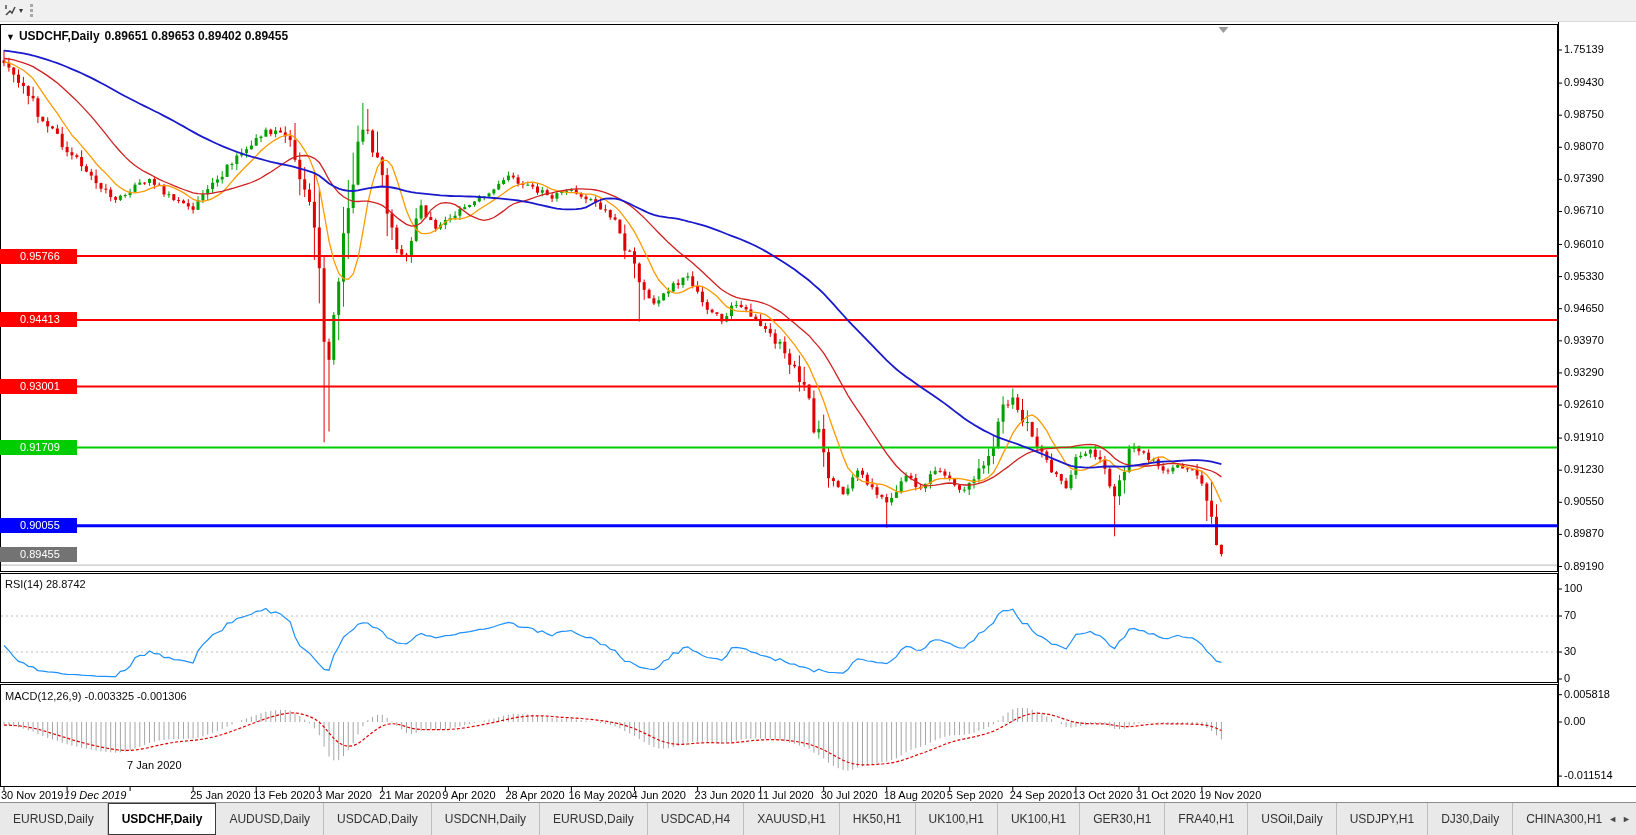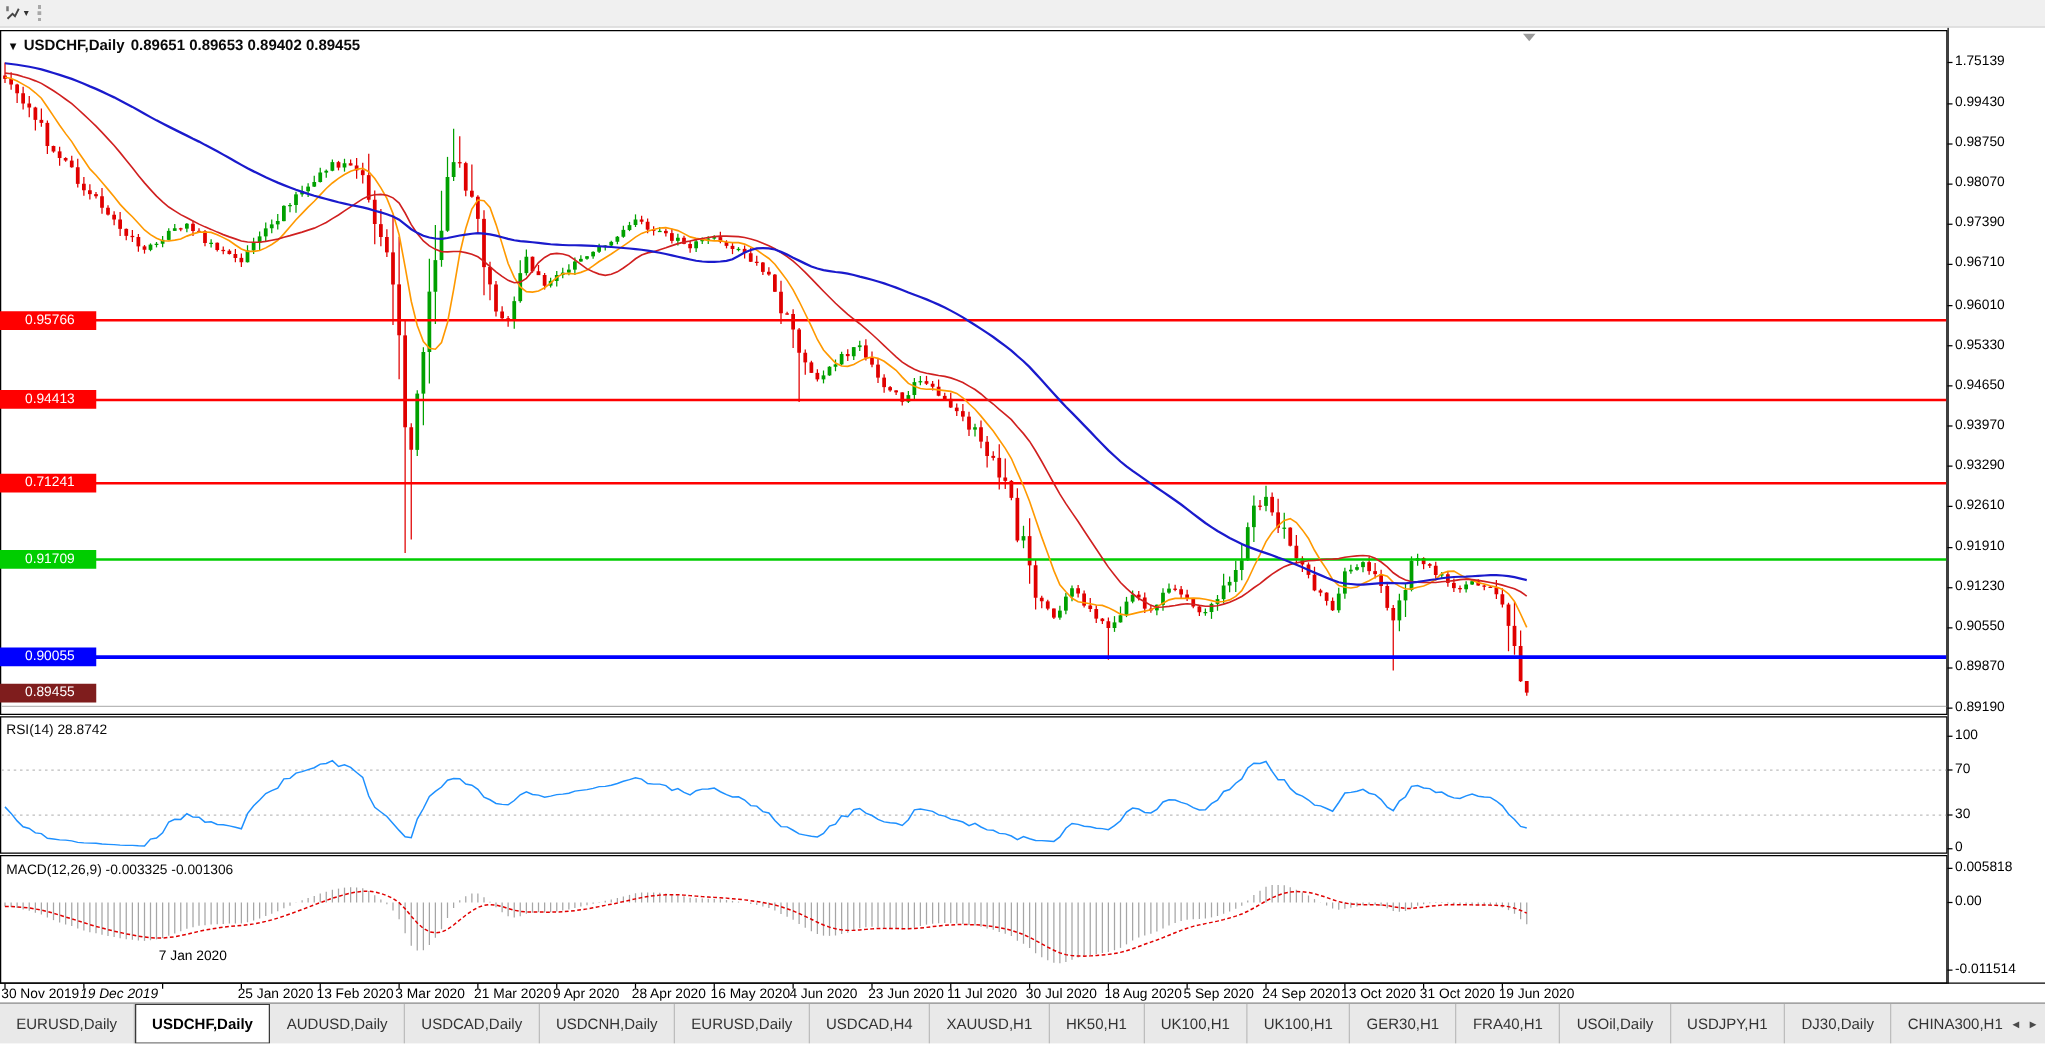--- a/index.html
+++ b/index.html
@@ -895,44 +895,44 @@
       <div class="alabel" style="left: 1564px; top: 559.515px;">0.89190</div>
       <div class="alabel" style="left: 1564px; top: 582px;">100</div>
       <div class="alabel" style="left: 1564px; top: 609px;">70</div>
       <div class="alabel" style="left: 1564px; top: 645px;">30</div>
       <div class="alabel" style="left: 1564px; top: 672px;">0</div>
       <div class="alabel" style="left: 1564px; top: 687.655px;">0.005818</div>
       <div class="alabel" style="left: 1564px; top: 715px;">0.00</div>
       <div class="alabel" style="left: 1564px; top: 769.116px;">-0.011514</div>
       <div class="badge" style="left: 0px; top: 248.553px; background: rgb(255, 0, 0);">0.95766</div>
       <div class="badge" style="left: 0px; top: 312.43px; background: rgb(255, 0, 0);">0.94413</div>
-      <div class="badge" style="left: 0px; top: 379.092px; background: rgb(255, 0, 0);">0.71241</div>
+      <div class="badge" style="left: 0px; top: 379.092px; background: rgb(255, 0, 0);">0.93001</div>
       <div class="badge" style="left: 0px; top: 440.089px; background: rgb(0, 205, 0);">0.91709</div>
       <div class="badge" style="left: 0px; top: 518.177px; background: rgb(0, 0, 255);">0.90055</div>
-      <div class="badge" style="left: 0px; top: 546.504px; background: #7f1d1d;">0.89455</div>
+      <div class="badge" style="left: 0px; top: 546.504px; background: #737373;">0.89455</div>
       <div class="dlabel" style="left: 1px; top: 789px;">30 Nov 2019</div>
       <div class="dlabel" style="left: 64.05px; top: 789px; font-style: italic;">19 Dec 2019</div>
       <div class="dlabel" style="left: 127.1px; top: 759px;">7 Jan 2020</div>
       <div class="dlabel" style="left: 190.15px; top: 789px;">25 Jan 2020</div>
       <div class="dlabel" style="left: 253.2px; top: 789px;">13 Feb 2020</div>
       <div class="dlabel" style="left: 316.25px; top: 789px;">3 Mar 2020</div>
       <div class="dlabel" style="left: 379.3px; top: 789px;">21 Mar 2020</div>
       <div class="dlabel" style="left: 442.35px; top: 789px;">9 Apr 2020</div>
       <div class="dlabel" style="left: 505.4px; top: 789px;">28 Apr 2020</div>
       <div class="dlabel" style="left: 568.45px; top: 789px;">16 May 2020</div>
       <div class="dlabel" style="left: 631.5px; top: 789px;">4 Jun 2020</div>
       <div class="dlabel" style="left: 694.55px; top: 789px;">23 Jun 2020</div>
       <div class="dlabel" style="left: 757.6px; top: 789px;">11 Jul 2020</div>
       <div class="dlabel" style="left: 820.65px; top: 789px;">30 Jul 2020</div>
       <div class="dlabel" style="left: 883.7px; top: 789px;">18 Aug 2020</div>
       <div class="dlabel" style="left: 946.75px; top: 789px;">5 Sep 2020</div>
       <div class="dlabel" style="left: 1009.8px; top: 789px;">24 Sep 2020</div>
       <div class="dlabel" style="left: 1072.85px; top: 789px;">13 Oct 2020</div>
       <div class="dlabel" style="left: 1135.9px; top: 789px;">31 Oct 2020</div>
-      <div class="dlabel" style="left: 1198.95px; top: 789px;">19 Jun 2020</div>
+      <div class="dlabel" style="left: 1198.95px; top: 789px;">19 Nov 2020</div>
     </div>
 
   <div id="toolbar">
     <span id="tool-icon">
       <svg width="13" height="13">
           <path d="M2 11 L6 7 L8 9 L11 3" stroke="#444" stroke-width="1.5" fill="none"></path>
           <rect x="1" y="1" width="2" height="4" fill="#777"></rect>
         </svg>
     </span>
     <span id="tool-caret">▾</span>

